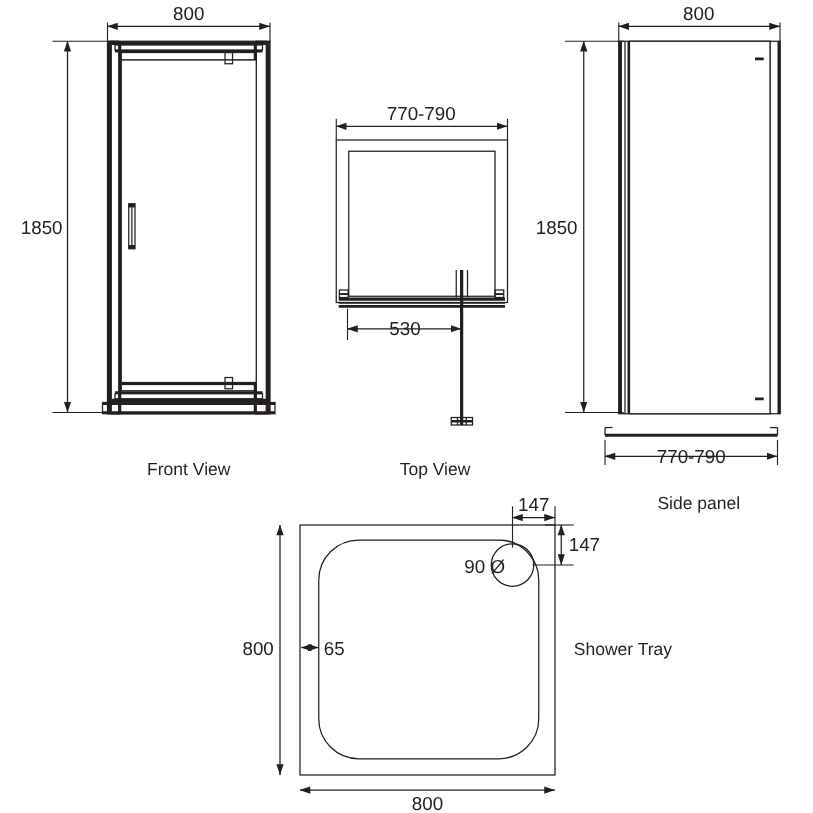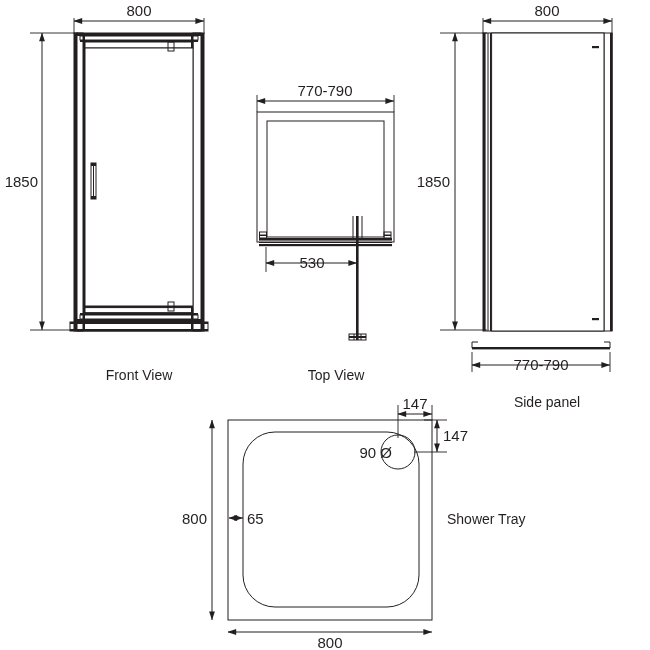--- a/index.html
+++ b/index.html
@@ -12,20 +12,21 @@
     height: 650px;
     font-family: "Liberation Sans", sans-serif;
     color: #231f20;
     overflow: hidden;
   }
   #drawing-root {
     position: relative;
     width: 538px;
     height: 650px;
     background: #ffffff;
+    padding-left: 12px;
   }
   svg.tech-drawing {
     display: block;
     width: 650px;
     height: 650px;
   }
   text {
     font-family: "Liberation Sans", sans-serif;
     fill: #231f20;
   }

